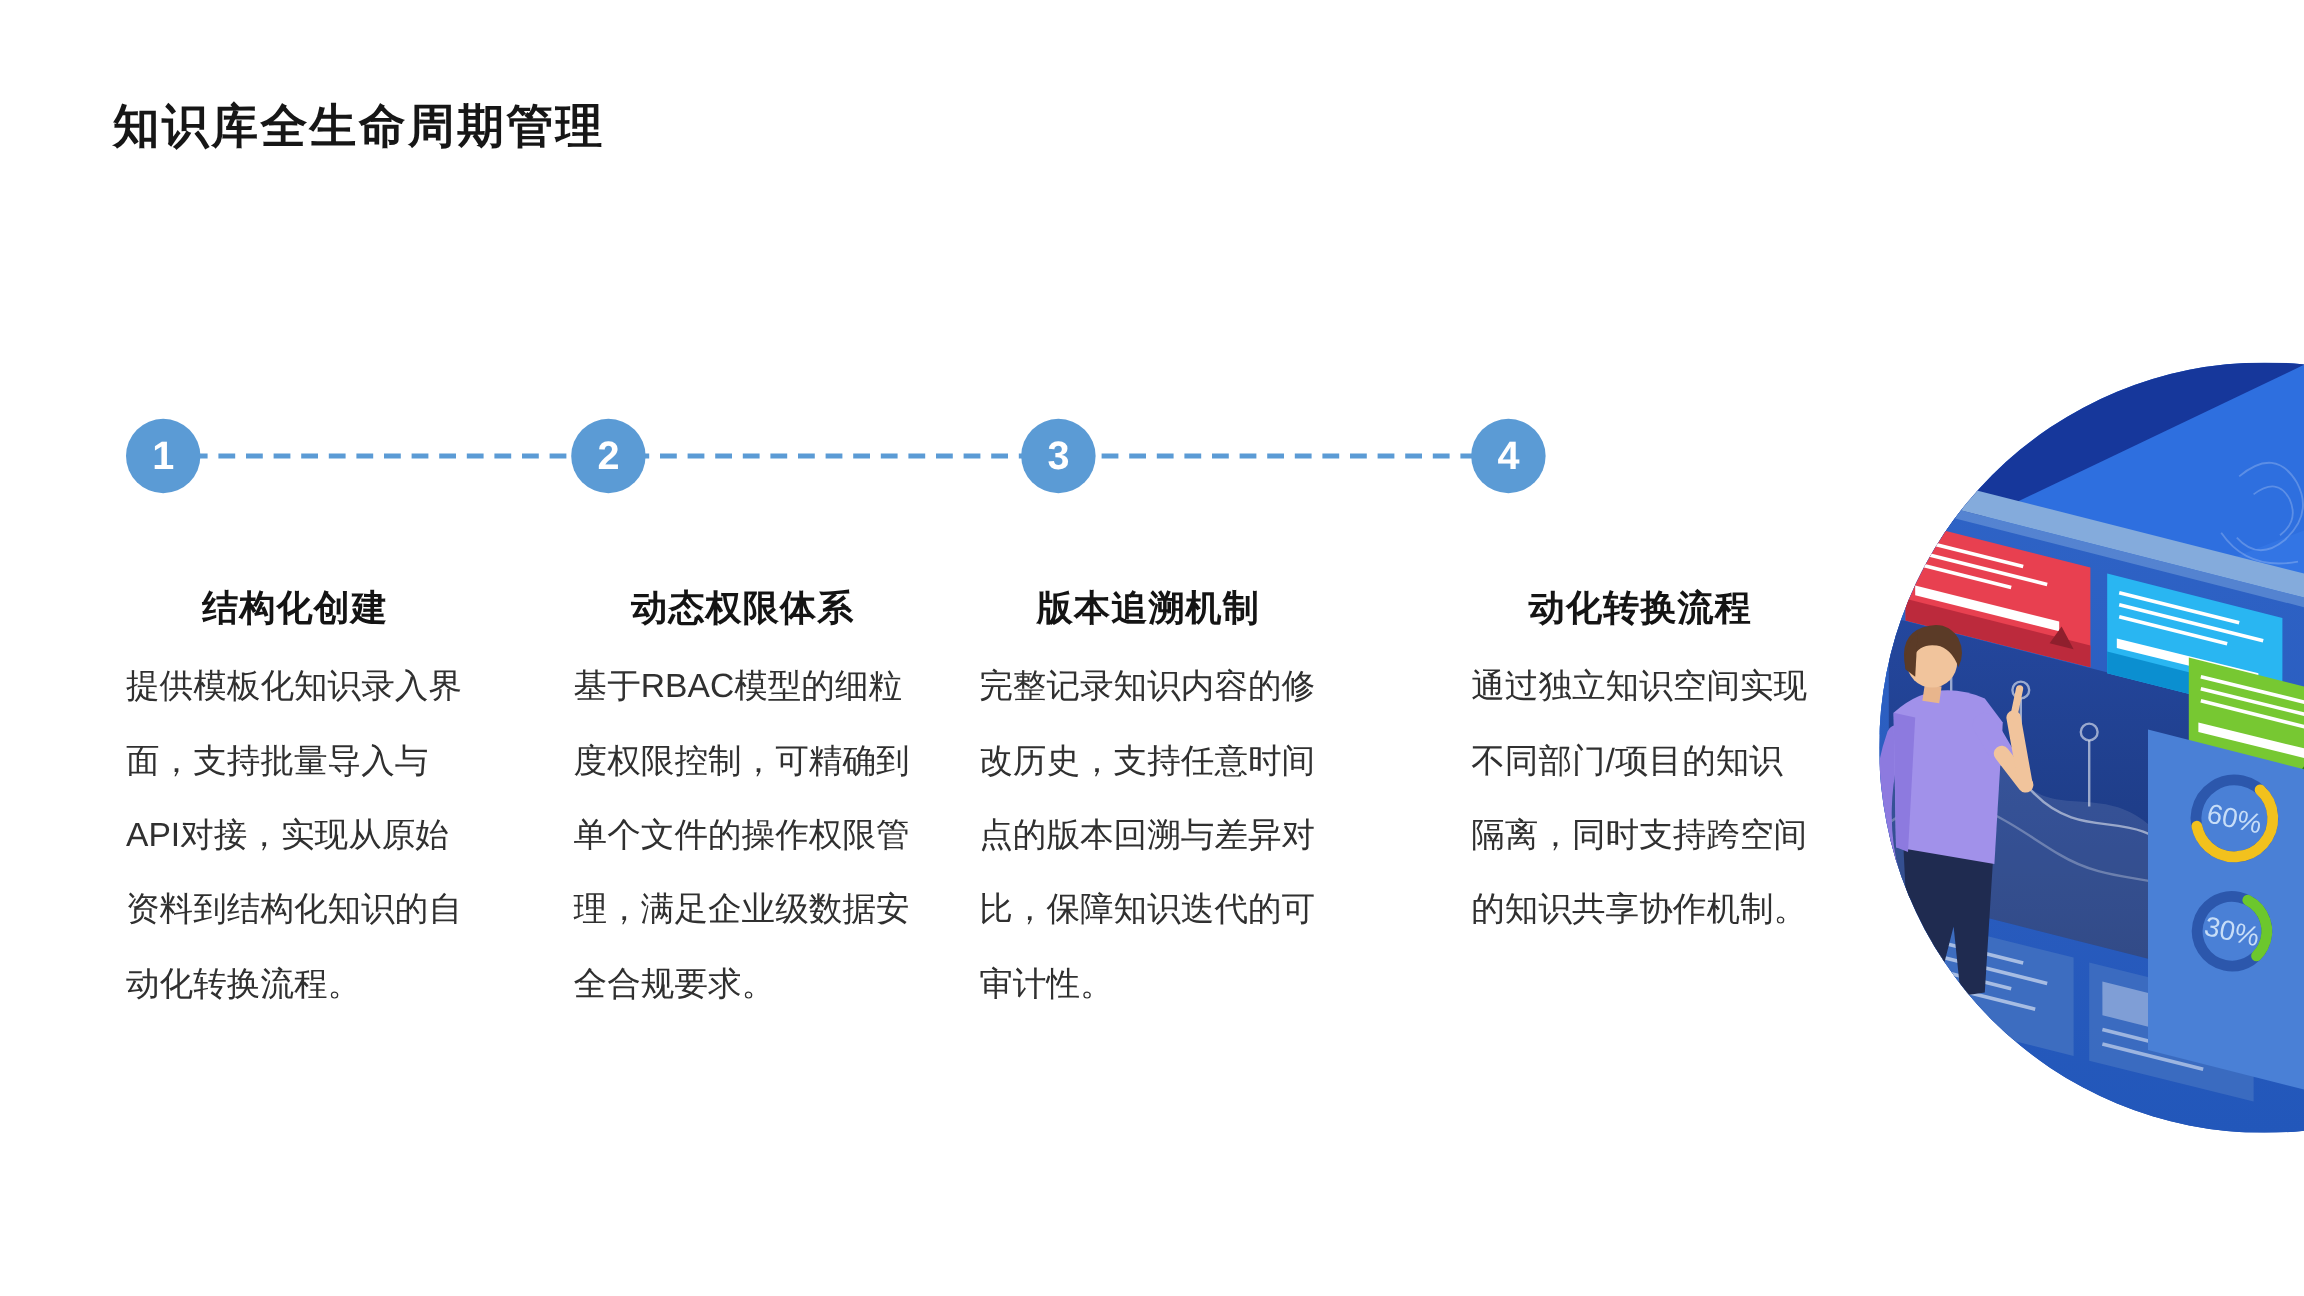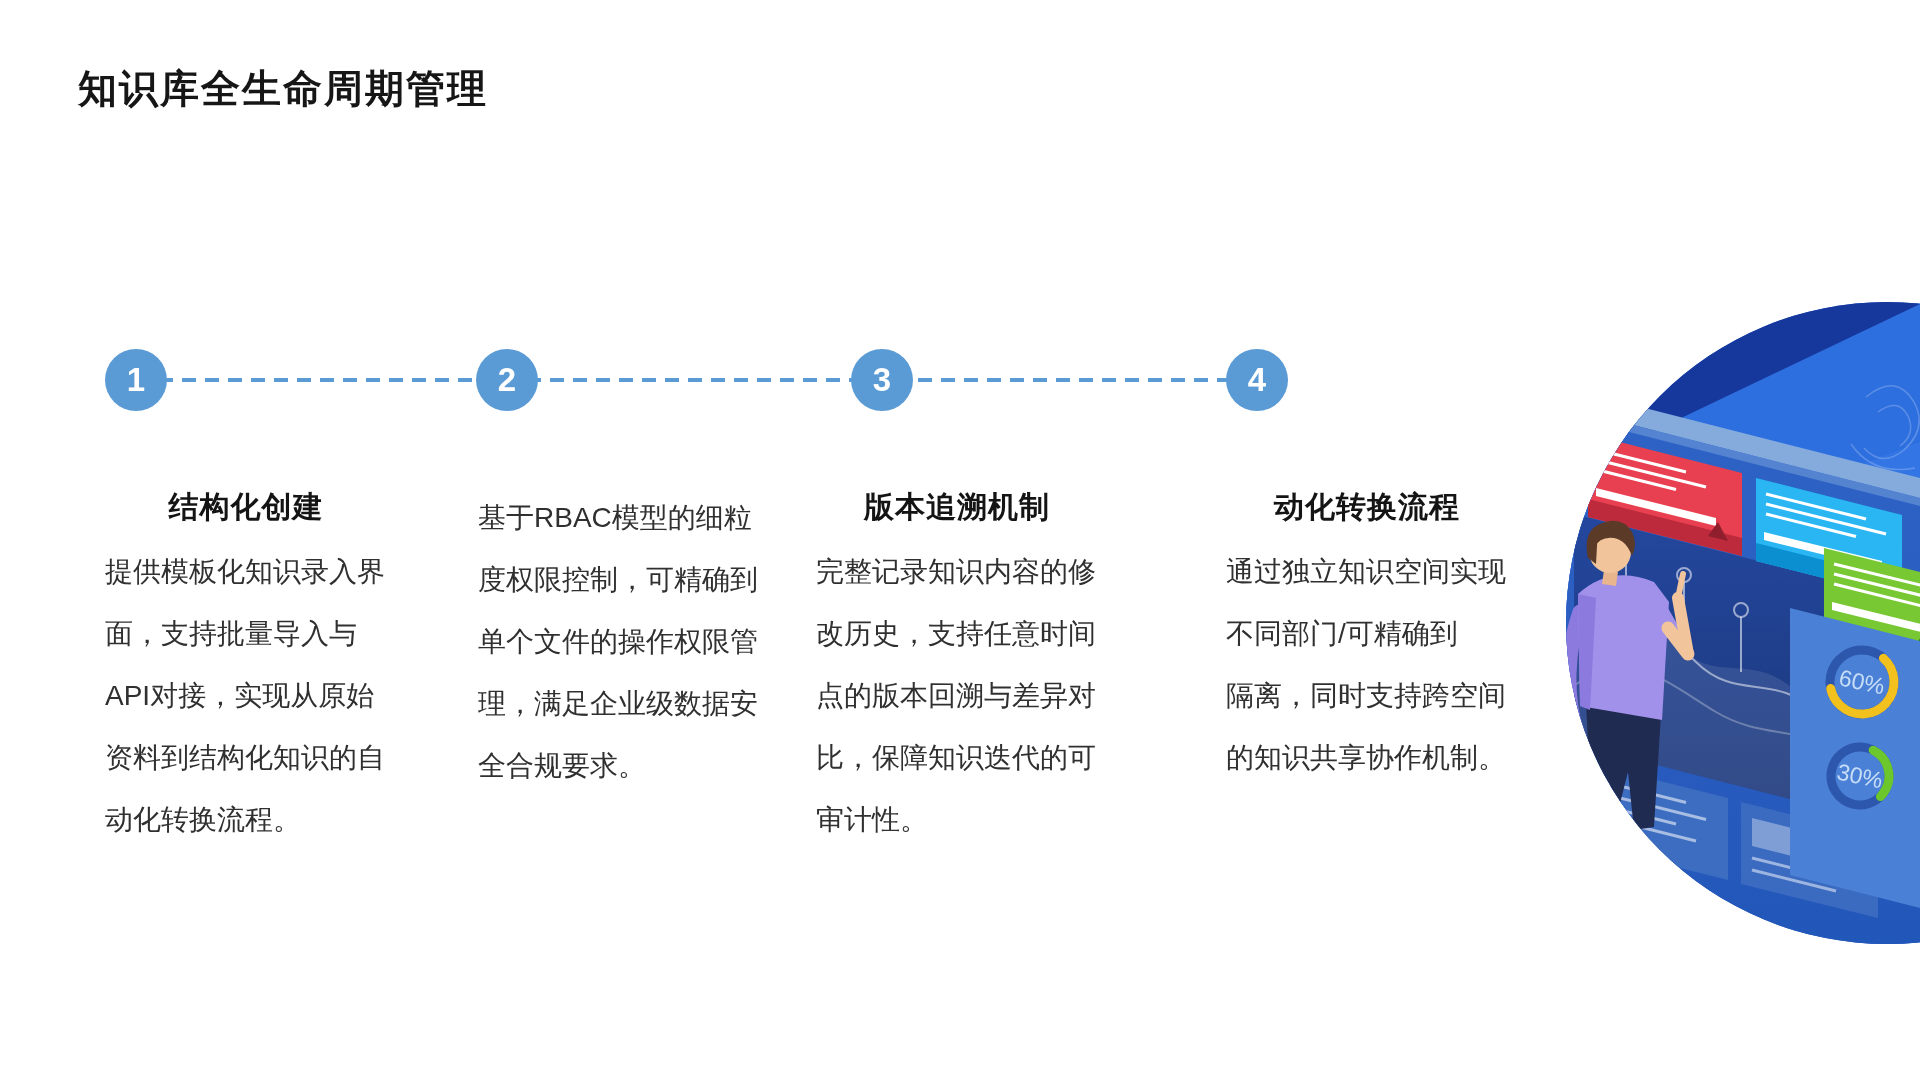--- a/index.html
+++ b/index.html
@@ -6,21 +6,21 @@
   body{
     width:1920px;height:1080px;
     background:#ffffff;
     font-family:"Liberation Sans","DejaVu Sans",sans-serif;
     position:relative;overflow:hidden;
     -webkit-font-smoothing:antialiased;
   }
   .title{
     position:absolute;left:78px;top:62px;
     font-size:39px;font-weight:700;color:#161616;
-    letter-spacing:2px;margin:0;
+    letter-spacing:2px;margin:16px;
   }
   .dash-line{position:absolute;left:136px;top:376px;width:1121px;height:8px;}
   .step-circle{
     position:absolute;top:349px;width:62px;height:62px;border-radius:50%;
     background:#5b9bd5;color:#ffffff;
     display:flex;align-items:center;justify-content:center;
     font-size:33px;font-weight:700;
   }
   .c1{left:105px}.c2{left:476px}.c3{left:851px}.c4{left:1226px}
   .step-col{position:absolute;top:487px;width:282px;}
@@ -54,38 +54,39 @@
 
   <section class="step-col col1">
     <h3 class="step-title">结构化创建</h3>
     <p class="step-desc">提供模板化知识录入界
 面，支持批量导入与
 API对接，实现从原始
 资料到结构化知识的自
 动化转换流程。</p>
   </section>
   <section class="step-col col2">
+    <h3 class="step-title">动态权限体系</h3>
     <p class="step-desc">基于RBAC模型的细粒
 度权限控制，可精确到
 单个文件的操作权限管
 理，满足企业级数据安
 全合规要求。</p>
   </section>
   <section class="step-col col3">
     <h3 class="step-title">版本追溯机制</h3>
     <p class="step-desc">完整记录知识内容的修
 改历史，支持任意时间
 点的版本回溯与差异对
 比，保障知识迭代的可
 审计性。</p>
   </section>
   <section class="step-col col4">
     <h3 class="step-title">动化转换流程</h3>
     <p class="step-desc">通过独立知识空间实现
-不同部门/可精确到
+不同部门/项目的知识
 隔离，同时支持跨空间
 的知识共享协作机制。</p>
   </section>
 
   <div class="illustration">
     <svg width="354" height="642" viewBox="0 0 354 642">
       <defs>
         <clipPath id="circClip">
             <circle cx="321" cy="321" r="321"></circle>
           </clipPath>

